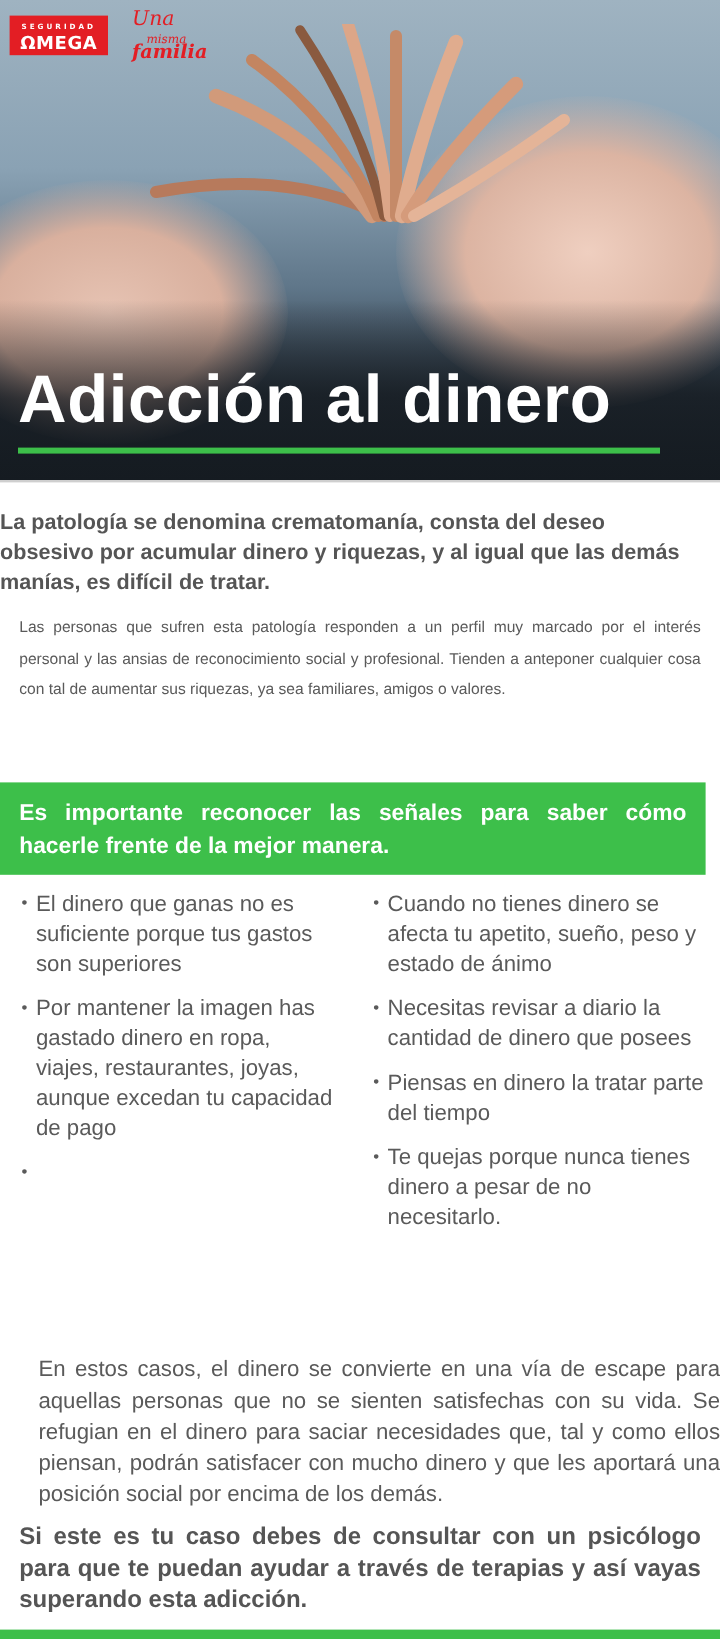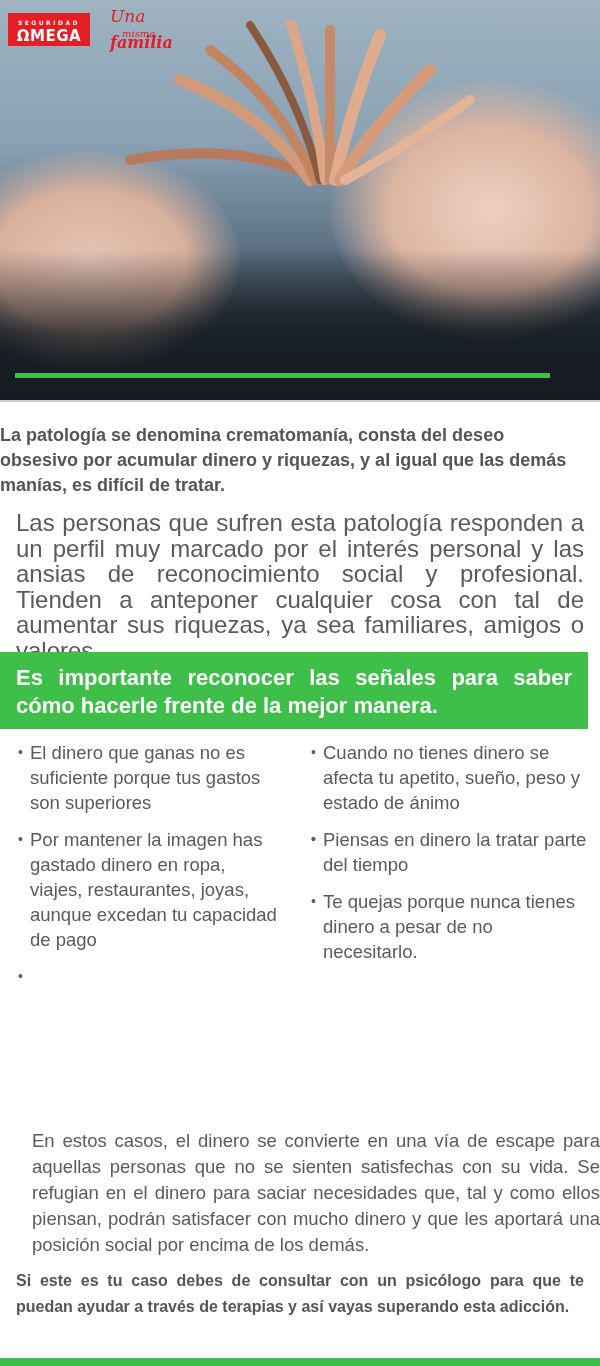--- a/index.html
+++ b/index.html
@@ -23,33 +23,33 @@
   .logo-familia .misma { font-size:10px; position:absolute; left:12px; top:22px; }
   .logo-familia .fam { font-size:16px; font-weight:bold; position:absolute; left:0px; top:27px; white-space:nowrap; }
   .title { position:absolute; left:15px; top:300px; font-family:"Liberation Sans", sans-serif; font-weight:bold;
            font-size:56px; color:#ffffff; letter-spacing:0.5px; white-space:nowrap; }
   .title-underline { position:absolute; left:15px; top:373px; width:535px; height:5px; background:#3dbf4a; }
   .hero-sep { position:absolute; left:0; top:400px; width:600px; height:2px; background:#cfcfcf; }
 
   .intro { position:absolute; left:0; top:423px; width:568px; font-family:"Liberation Sans", sans-serif;
            font-weight:bold; font-size:18px; line-height:25px; color:#555555; }
   .para1 { position:absolute; left:16px; top:510px; width:568px; font-family:"Liberation Sans", sans-serif;
-           font-size:24px; line-height:25.5px; color:#5a5a5a; text-align:justify; }
+           font-size:13px; line-height:25.5px; color:#5a5a5a; text-align:justify; }
   .banner { position:absolute; left:0; top:652px; width:588px; height:77px; background:#3dbf4a; }
   .banner-text { position:absolute; left:16px; top:664px; width:556px; font-family:"Liberation Sans", sans-serif;
-                 font-weight:bold; font-size:22px; line-height:28px; color:#ffffff; text-align:justify; text-align-last:left; }
+                 font-weight:bold; font-size:19px; line-height:28px; color:#ffffff; text-align:justify; text-align-last:left; }
   .col { position:absolute; top:740px; font-family:"Liberation Sans", sans-serif; font-size:18.5px; line-height:25px; color:#5a5a5a; }
   .col.left { left:18px; width:260px; }
   .col.right { left:311px; width:280px; }
   .col .item { position:relative; padding-left:12px; margin-bottom:12px; }
   .col .item .bullet { position:absolute; left:0; top:0; font-size:14px; }
   .para2 { position:absolute; left:16px; top:1112px; width:568px; font-family:"Liberation Sans", sans-serif;
            font-size:18.5px; line-height:26px; color:#5a5a5a; text-align:justify; }
   .closing { position:absolute; left:16px; top:1268px; width:568px; font-family:"Liberation Sans", sans-serif;
-             font-weight:bold; font-size:16px; line-height:26px; color:#555555; text-align:justify; text-align-last:left; }
+             font-weight:bold; font-size:20px; line-height:26px; color:#555555; text-align:justify; text-align-last:left; }
   .footer-bar { position:absolute; left:0; top:1358px; width:600px; height:8px; background:#3dbf4a; }
 </style>
 </head>
 <body>
 
 <div class="hero">
   <div class="blur1"></div>
   <div class="blur2"></div>
   <svg class="bills" viewBox="0 0 360 180">
     <g fill="none" stroke-linecap="round">
@@ -69,38 +69,39 @@
   <div class="logo-omega">
     <span class="top">SEGURIDAD</span>
     <span class="main">ΩMEGA</span>
   </div>
   <div class="logo-familia">
     <span class="una">Una</span>
     <span class="misma">misma</span>
     <span class="fam">familia</span>
   </div>
 
+  <div class="title">Adicción al dinero</div>
   <div class="title-underline"></div>
 </div>
 <div class="hero-sep"></div>
 
 <p class="intro" style="margin:0">La patología se denomina crematomanía, consta del deseo obsesivo por acumular dinero y riquezas, y al igual que las demás manías, es difícil de tratar.</p>
 <p class="para1" style="margin:0">Las personas que sufren esta patología responden a un perfil muy marcado por el interés personal y las ansias de reconocimiento social y profesional. Tienden a anteponer cualquier cosa con tal de aumentar sus riquezas, ya sea familiares, amigos o valores.</p>
 
 <div class="banner"></div>
 <div class="banner-text">Es importante reconocer las señales para saber cómo hacerle frente de la mejor manera.</div>
 
 <div class="col left">
   <div class="item"><span class="bullet">•</span><span>El dinero que ganas no es suficiente porque tus gastos son superiores</span></div>
   <div class="item"><span class="bullet">•</span><span>Por mantener la imagen has gastado dinero en ropa, viajes, restaurantes, joyas, aunque excedan tu capacidad de pago</span></div>
   <div class="item"><span class="bullet">•</span></div>
 </div>
 <div class="col right">
   <div class="item"><span class="bullet">•</span><span>Cuando no tienes dinero se afecta tu apetito, sueño, peso y estado de ánimo</span></div>
-  <div class="item"><span class="bullet">•</span></div>
+  <div class="item"><span class="bullet">•</span><span>Necesitas revisar a diario la cantidad de dinero que posees</span></div>
   <div class="item"><span class="bullet">•</span><span>Piensas en dinero la tratar parte del tiempo</span></div>
   <div class="item"><span class="bullet">•</span><span>Te quejas porque nunca tienes dinero a pesar de no necesitarlo.</span></div>
 </div>
 
 <p class="para2" style="margin:16px">En estos casos, el dinero se convierte en una vía de escape para aquellas personas que no se sienten satisfechas con su vida. Se refugian en el dinero para saciar necesidades que, tal y como ellos piensan, podrán satisfacer con mucho dinero y que les aportará una posición social por encima de los demás.</p>
 <p class="closing" style="margin:0">Si este es tu caso debes de consultar con un psicólogo para que te puedan ayudar a través de terapias y así vayas superando esta adicción.</p>
 
 <div class="footer-bar"></div>
 
 </body></html>

